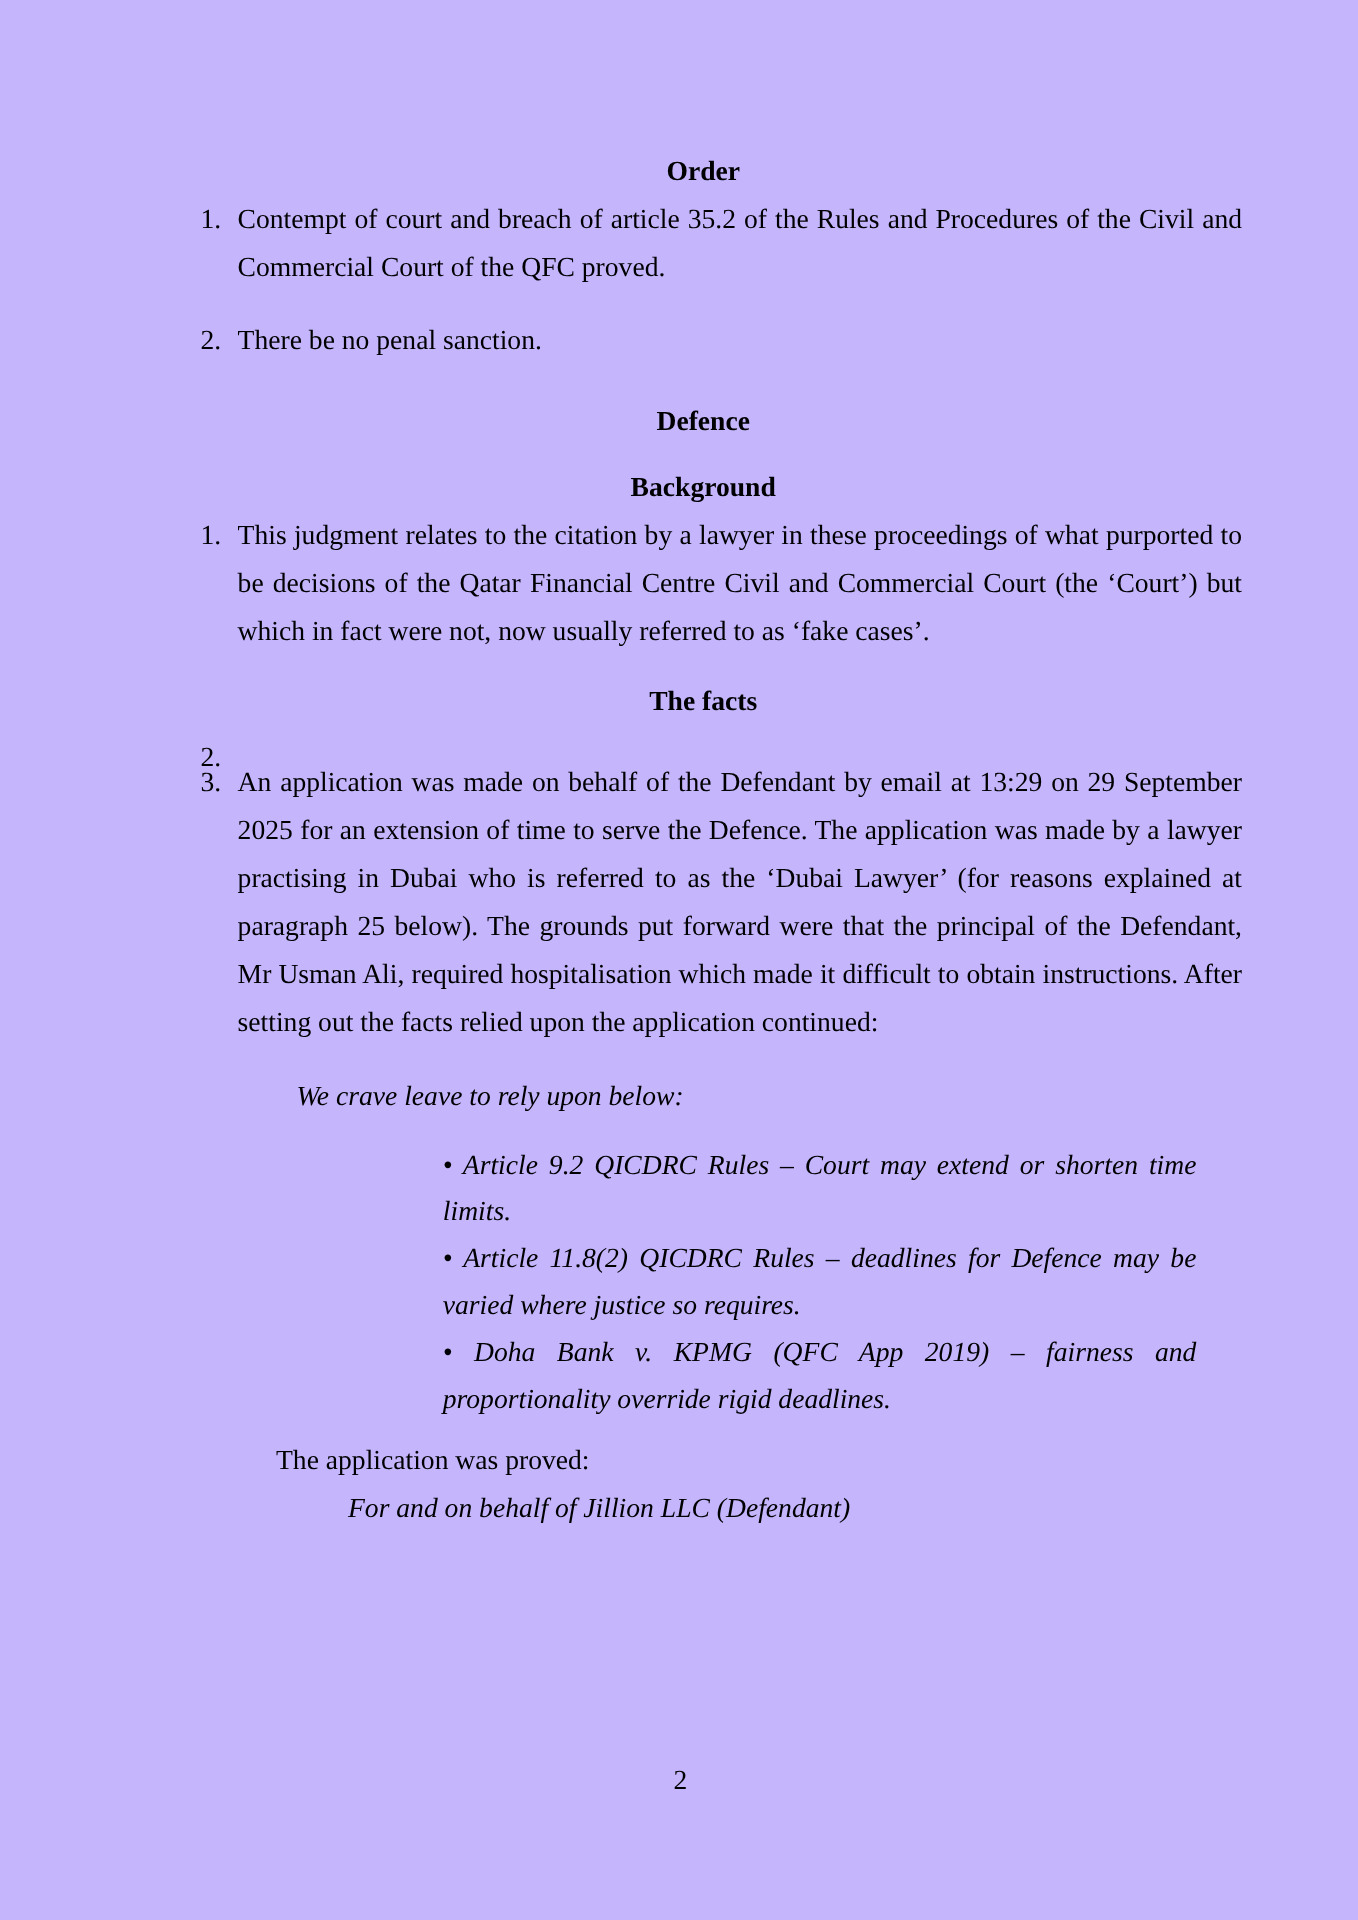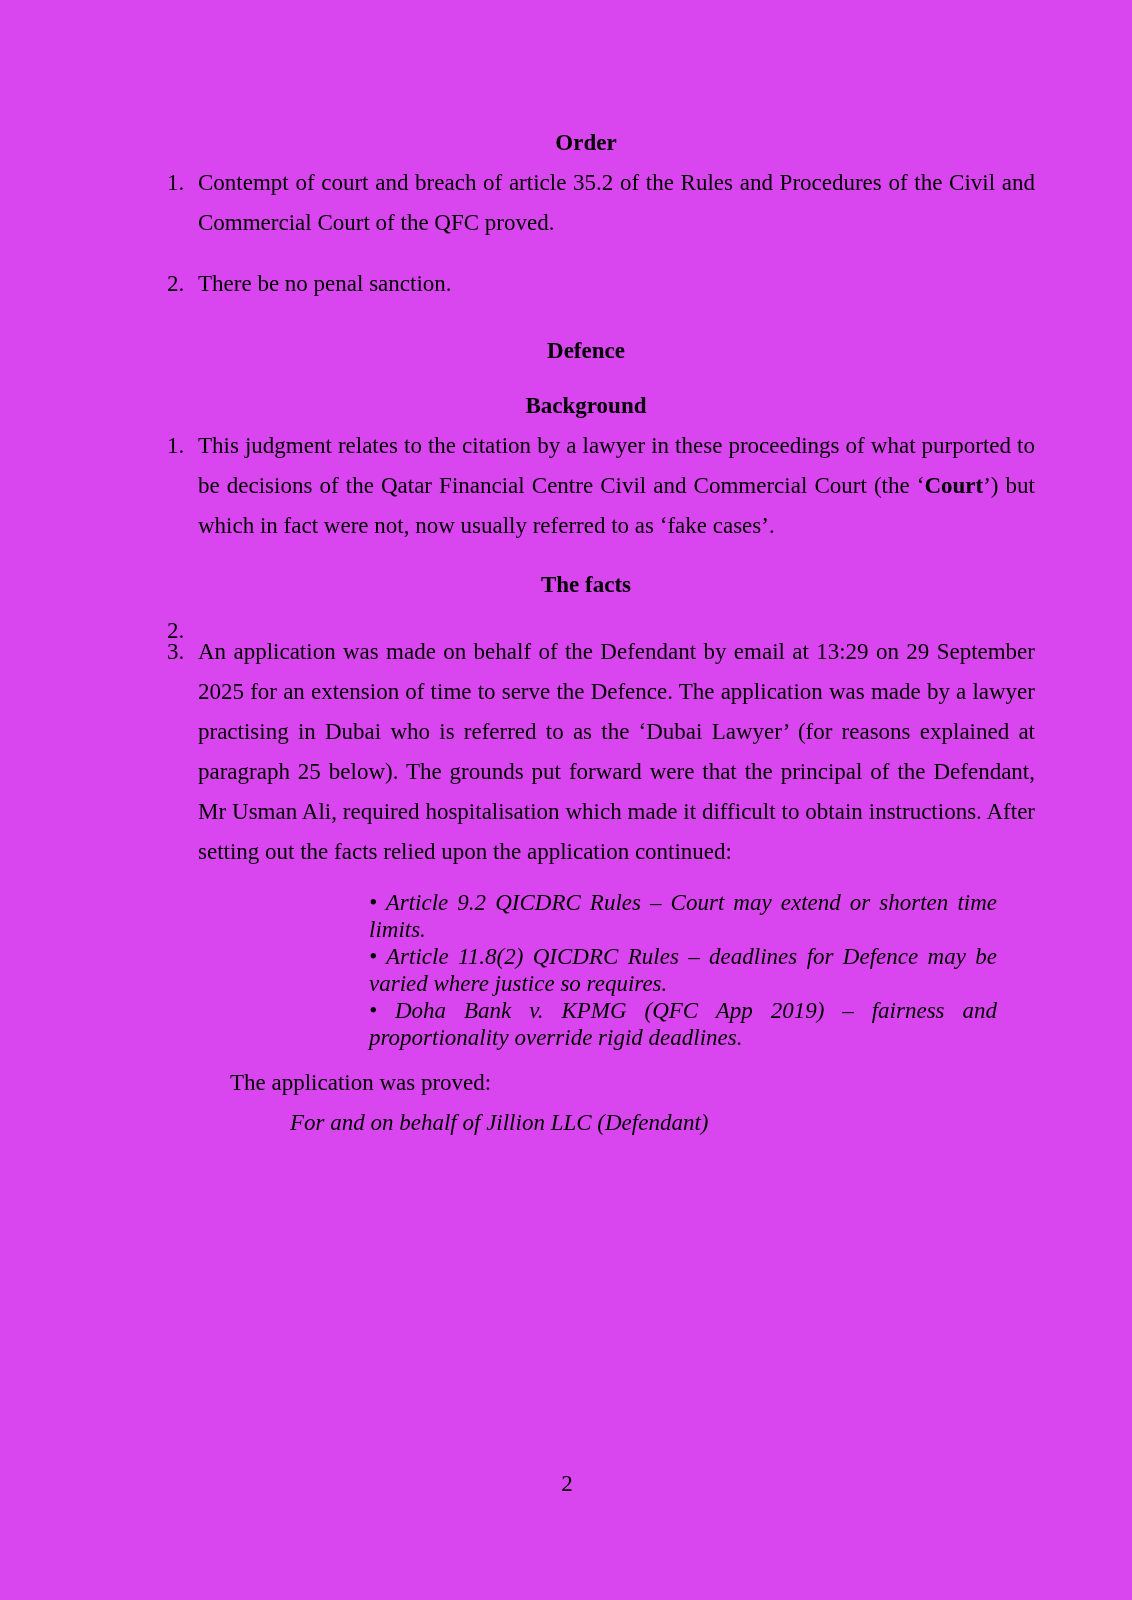--- a/index.html
+++ b/index.html
@@ -4,21 +4,21 @@
 <style>
   html, body {
     margin: 0;
     padding: 0;
     background: #ffffff;
   }
   .page {
     position: relative;
     width: 1132px;
     height: 1600px;
-    background: #d946ef;
+    background: #c4b5fd;
     color: #000000;
     font-family: "Liberation Serif", "DejaVu Serif", serif;
     font-size: 23px;
     line-height: 40px;
     box-sizing: border-box;
     padding: 123px 97px 0 137px;
     overflow: hidden;
   }
   .heading-center {
     text-align: center;
@@ -40,38 +40,38 @@
     text-align: left;
   }
   .quote-intro {
     margin-left: 110px;
     font-style: italic;
   }
   .quote-bullets {
     margin-left: 232px;
     width: 628px;
     font-style: italic;
-    line-height: 27px;
+    line-height: 39px;
     text-align: justify;
   }
   .signed-intro {
     margin-left: 93px;
   }
   .signed-by {
     margin-left: 153px;
     font-style: italic;
   }
   .page-footer {
     position: absolute;
     left: 137px;
     top: 1464px;
     width: 860px;
     text-align: center;
   }
-  .bold { font-weight: bold; }
+  .bold { font-weight: normal; }
 </style>
 </head>
 <body>
 
 <div class="page">
 
   <div class="heading-center">Order</div>
 
   <div class="list-item"><span class="list-num">1.</span><span>Contempt of court and breach of article 35.2 of the Rules and Procedures of the Civil and Commercial Court of the QFC proved.</span></div>
 
@@ -82,20 +82,21 @@
   <div class="heading-left" style="margin-top:15px;">Background</div>
 
   <div class="list-item"><span class="list-num">1.</span><span><span>This judgment relates to the citation by a lawyer in these proceedings of what purported to be decisions of the Qatar Financial Centre Civil and Commercial Court (the ‘</span><span class="bold">Court</span><span>’) but which in fact were not, now usually referred to as ‘fake cases’.</span></span></div>
 
   <div class="heading-left" style="margin-top:19px;">The facts</div>
 
   <div class="list-item" style="margin-top:6px;"><span class="list-num">2.</span></div>
 
   <div class="list-item" style="margin-top:27px;"><span class="list-num">3.</span><span>An application was made on behalf of the Defendant by email at 13:29 on 29 September 2025 for an extension of time to serve the Defence. The application was made by a lawyer practising in Dubai who is referred to as the ‘Dubai Lawyer’ (for reasons explained at paragraph 25 below). The grounds put forward were that the principal of the Defendant, Mr Usman Ali, required hospitalisation which made it difficult to obtain instructions. After setting out the facts relied upon the application continued:</span></div>
 
+  <div class="quote-intro" style="margin-top:22px;">We crave leave to rely upon below:</div>
 
   <div class="quote-bullets" style="margin-top:17px;">
     <div>• Article 9.2 QICDRC Rules – Court may extend or shorten time limits.</div>
     <div>• Article 11.8(2) QICDRC Rules – deadlines for Defence may be varied where justice so requires.</div>
     <div>• Doha Bank v. KPMG (QFC App 2019) – fairness and proportionality override rigid deadlines.</div>
   </div>
 
   <div class="signed-intro" style="margin-top:12px;">The application was proved:</div>
 
   <div class="signed-by">For and on behalf of Jillion LLC (Defendant)</div>

